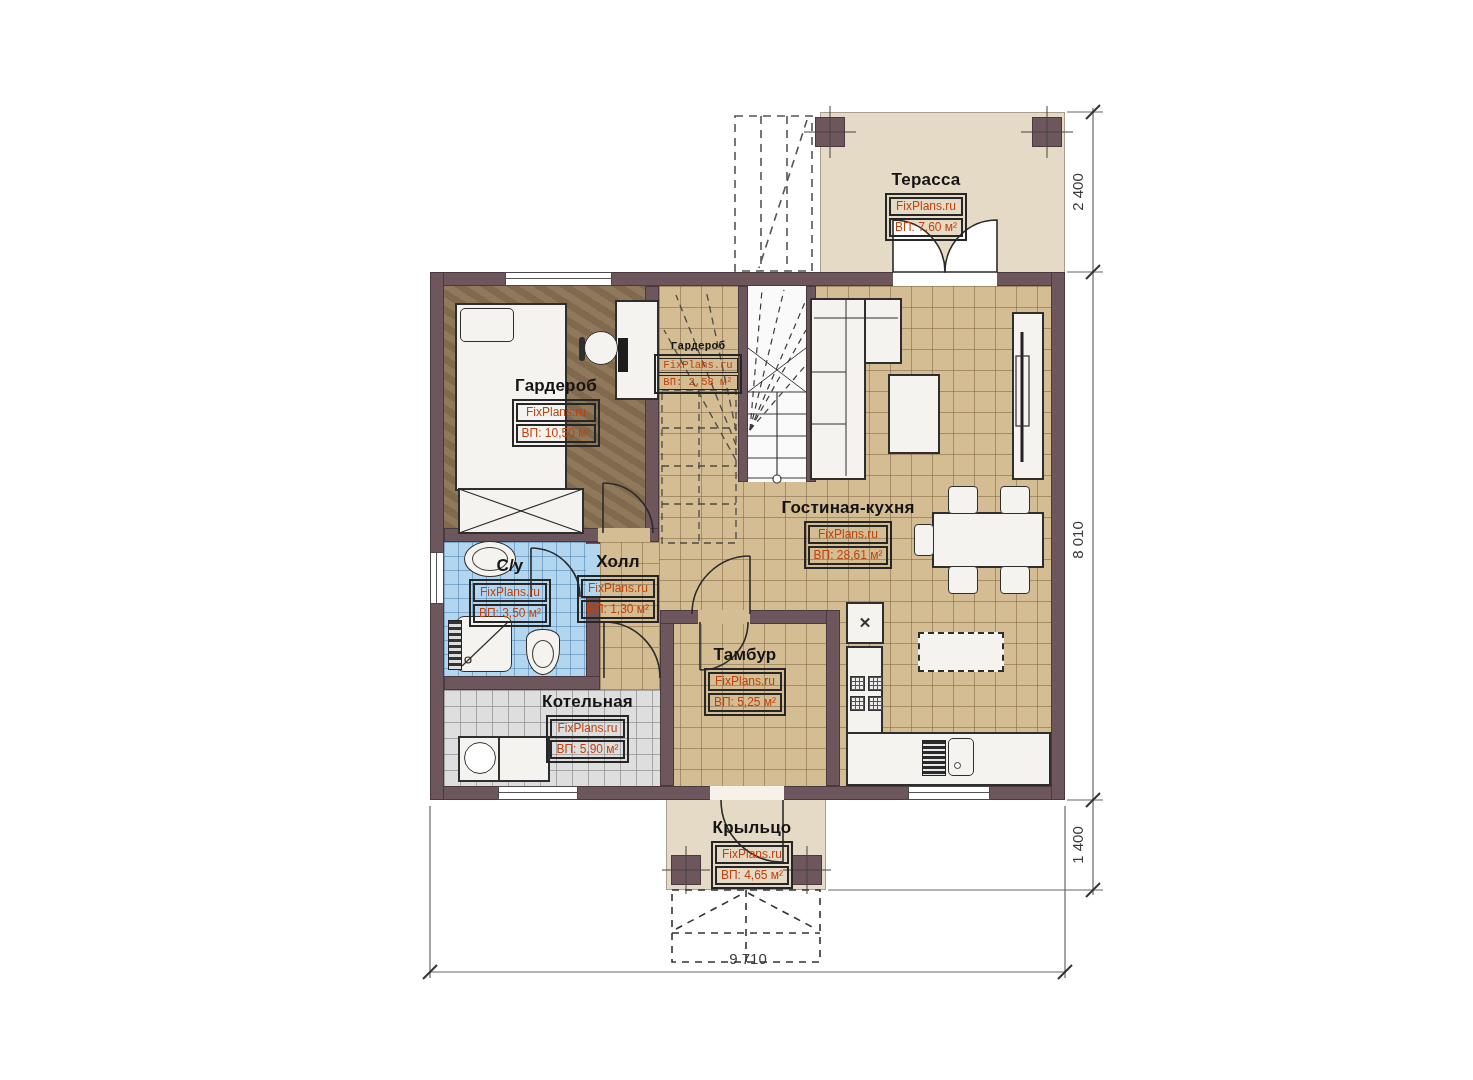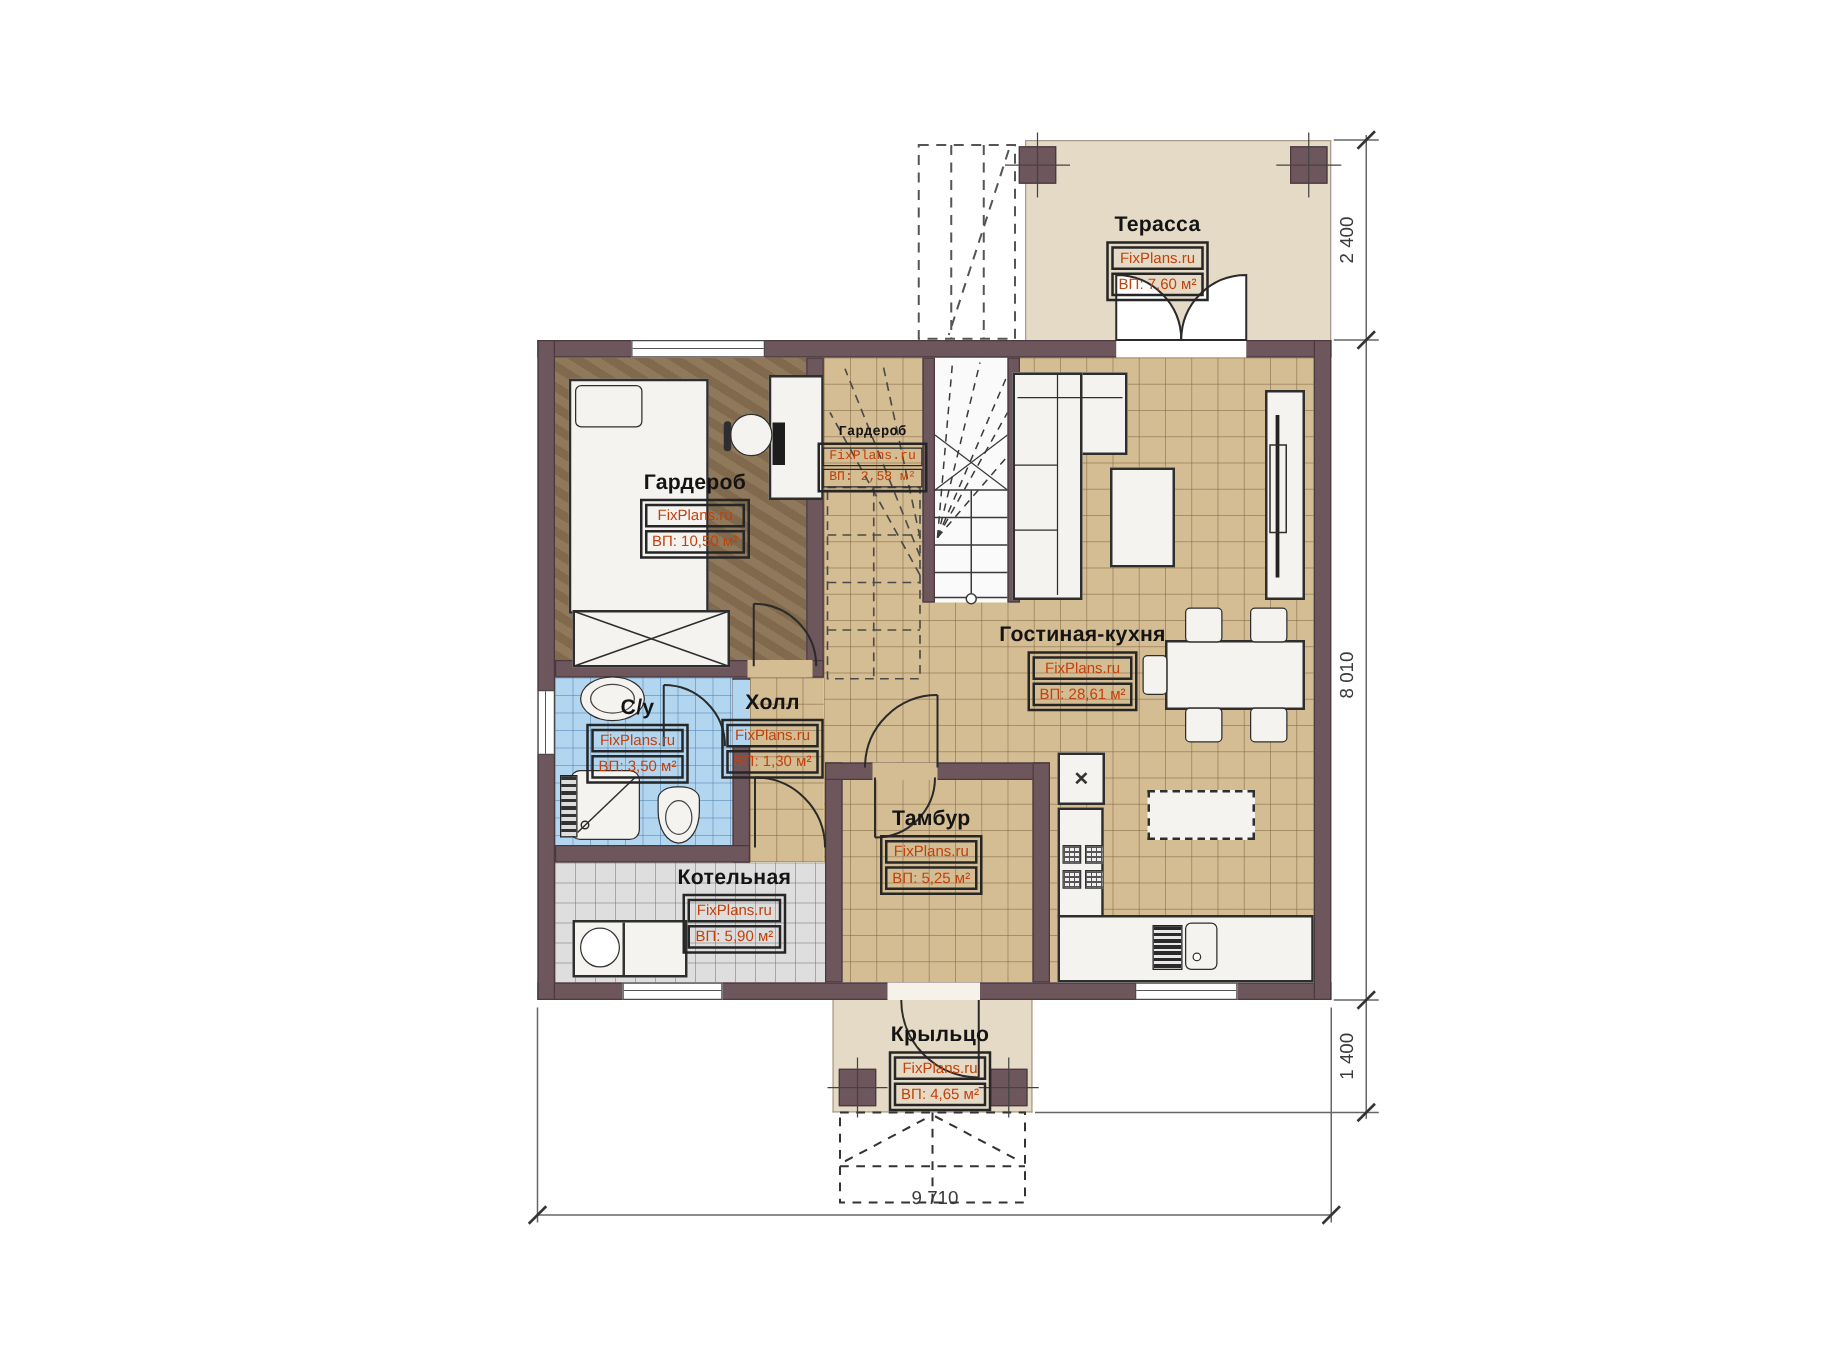--- a/index.html
+++ b/index.html
@@ -255,21 +255,21 @@
   </div>
 
   <div class="room-label small" style="left:655px;top:340px;width:86px;font-family:Liberation Mono, monospace;">
     <div class="rname">Гардероб</div>
     <div class="rbox">
       <div class="rrow">FixPlans.ru</div>
       <div class="rrow">ВП: 2,58 м²</div>
     </div>
   </div>
 
-  <div class="room-label" style="left:810px;top:498px;width:112px;">
+  <div class="room-label" style="left:792px;top:498px;width:112px;">
     <div class="rname">Гостиная-кухня</div>
     <div class="rbox">
       <div class="rrow">FixPlans.ru</div>
       <div class="rrow">ВП: 28,61 м²</div>
     </div>
   </div>
 
   <div class="room-label" style="left:572px;top:552px;width:92px;">
     <div class="rname">Холл</div>
     <div class="rbox">

